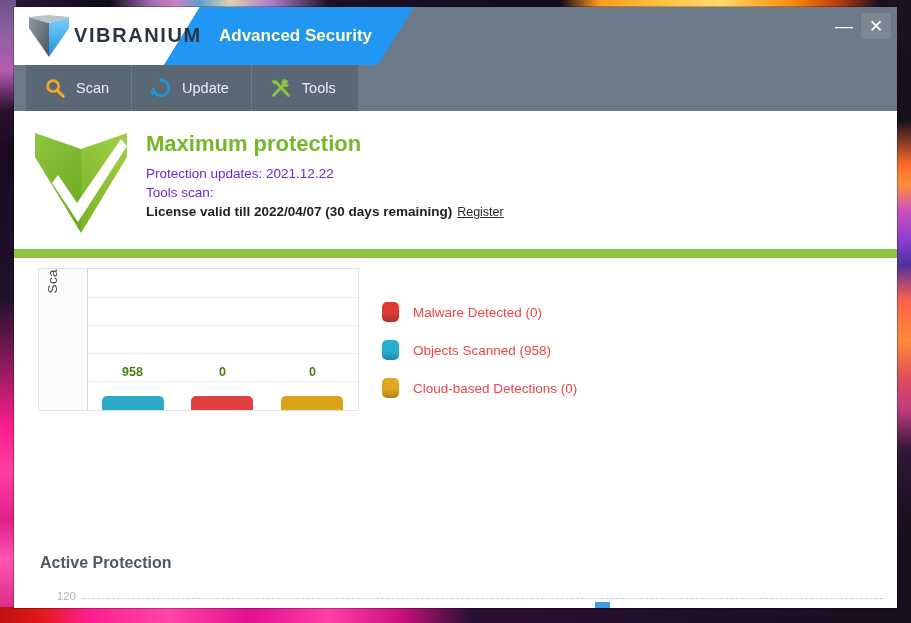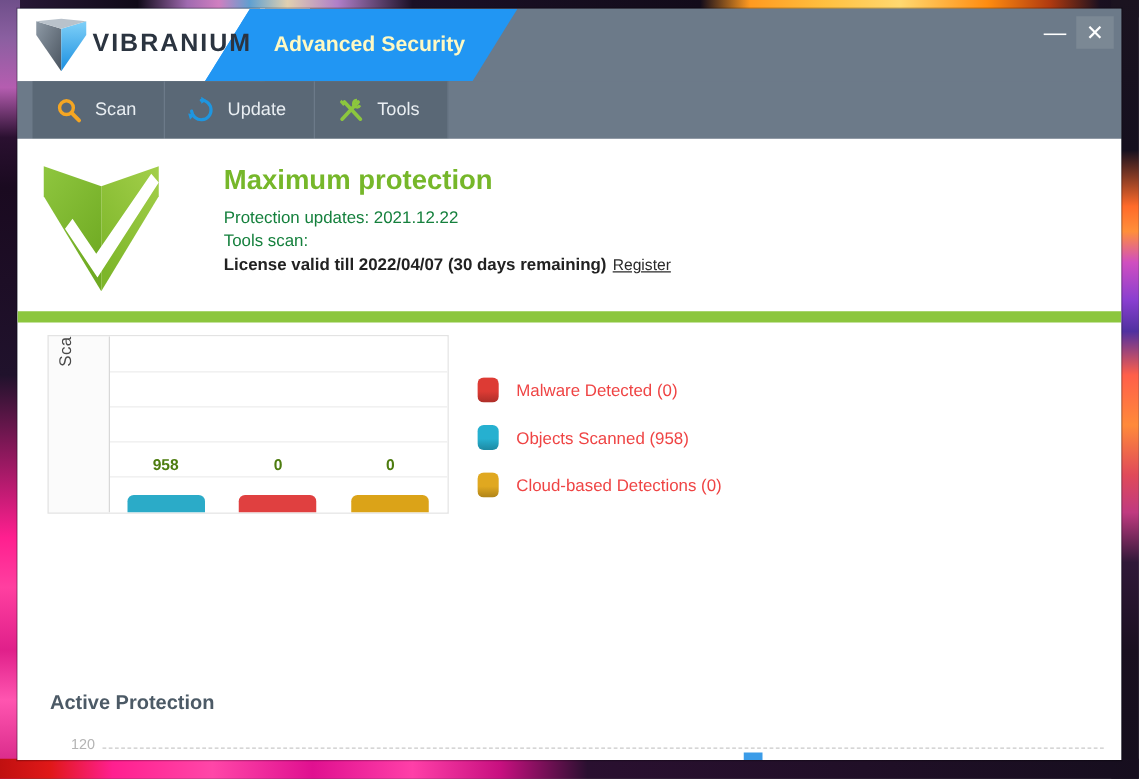--- a/index.html
+++ b/index.html
@@ -110,27 +110,27 @@
     font-size: 14.5px; cursor: pointer; border-right: 1px solid #6c7a89;
     min-width: 0;
   }
   .tab.active { background: #ffffff; color: #6b7480; border-right: none; }
   .tab .ticon { width: 22px; height: 22px; display: block; flex: 0 0 22px; }
 
   
   #page { background: #ffffff; height: 497px; position: relative; overflow: hidden; }
 
   
-  #status { display: flex; padding: 14px 0 0 18px; height: 132px; gap: 33px; }
+  #status { display: flex; padding: 14px 0 0 18px; height: 132px; }
   .shield { width: 98px; height: 112px; flex: 0 0 98px; }
   .status-txt { padding-left: 16px; padding-top: 6px; }
   .status-title {
     font-size: 22px; font-weight: bold; color: #76b72a; margin-bottom: 9px;
   }
-  .status-line { font-size: 13.5px; color: #15803d; margin-bottom: 4px; }
+  .status-line { font-size: 13.5px; color: #6d28d9; margin-bottom: 4px; }
   .status-line.bold { font-weight: bold; color: #222; margin-top: 1px; }
   .reg-link {
     color: #2a2a2a; text-decoration: underline; font-weight: normal;
     font-size: 12.5px; margin-left: 5px; cursor: pointer;
   }
   .green-bar { height: 9px; background: #8cc63e; margin-top: 6px; }
 
   
   #scanner-wrap { position: relative; height: 150px; }
   #scanner-card {

